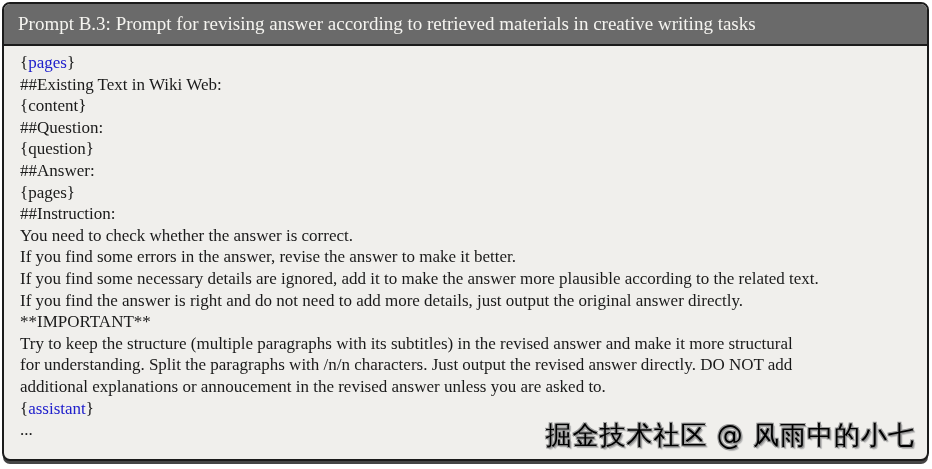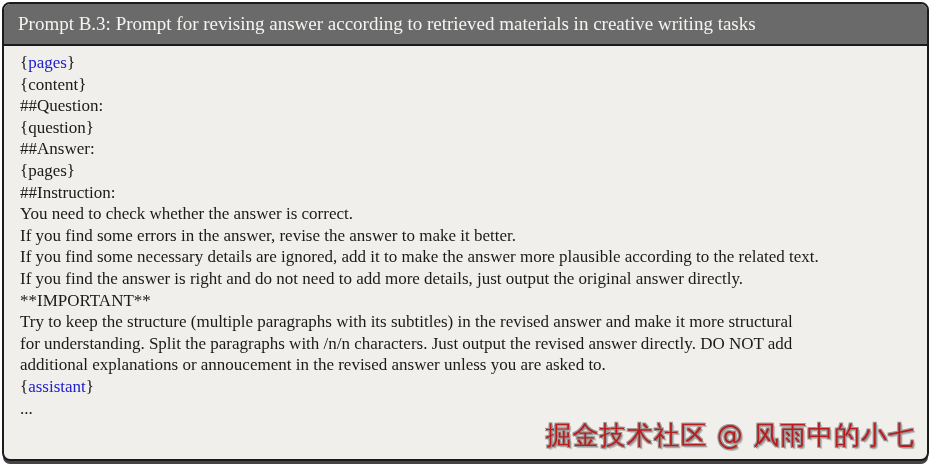--- a/index.html
+++ b/index.html
@@ -40,39 +40,40 @@
     color: var(--text, #1a1a1a);
   }
   .prompt-line { white-space: pre; }
   .tok-blue { color: var(--blue, #2020cc); }
   .watermark {
     position: absolute;
     right: 12px; bottom: 6px;
     font-family: "DejaVu Sans", sans-serif;
     font-size: 26px;
     letter-spacing: 1px;
-    color: #b91c1c;
+    color: #000000;
     text-shadow:
       -1px -1px 0 #9b9b9b,
        1px -1px 0 #9b9b9b,
       -1px  1px 0 #9b9b9b,
        1px  1px 0 #8a8a8a,
        2px  2px 1px #b5b5b5;
     pointer-events: none;
   }
 </style>
 </head>
 <body>
 
 <div class="prompt-box">
   <div class="prompt-header">
     <span class="prompt-title">Prompt B.3: Prompt for revising answer according to retrieved materials in creative writing tasks</span>
   </div>
   <div class="prompt-body">
       <div class="prompt-line"><span>{</span><span class="tok-blue">pages</span><span>}</span></div>
+      <div class="prompt-line"><span>##Existing Text in Wiki Web:</span></div>
       <div class="prompt-line"><span>{content}</span></div>
       <div class="prompt-line"><span>##Question:</span></div>
       <div class="prompt-line"><span>{question}</span></div>
       <div class="prompt-line"><span>##Answer:</span></div>
       <div class="prompt-line"><span>{pages}</span></div>
       <div class="prompt-line"><span>##Instruction:</span></div>
       <div class="prompt-line"><span>You need to check whether the answer is correct.</span></div>
       <div class="prompt-line"><span>If you find some errors in the answer, revise the answer to make it better.</span></div>
       <div class="prompt-line"><span>If you find some necessary details are ignored, add it to make the answer more plausible according to the related text.</span></div>
       <div class="prompt-line"><span>If you find the answer is right and do not need to add more details, just output the original answer directly.</span></div>

